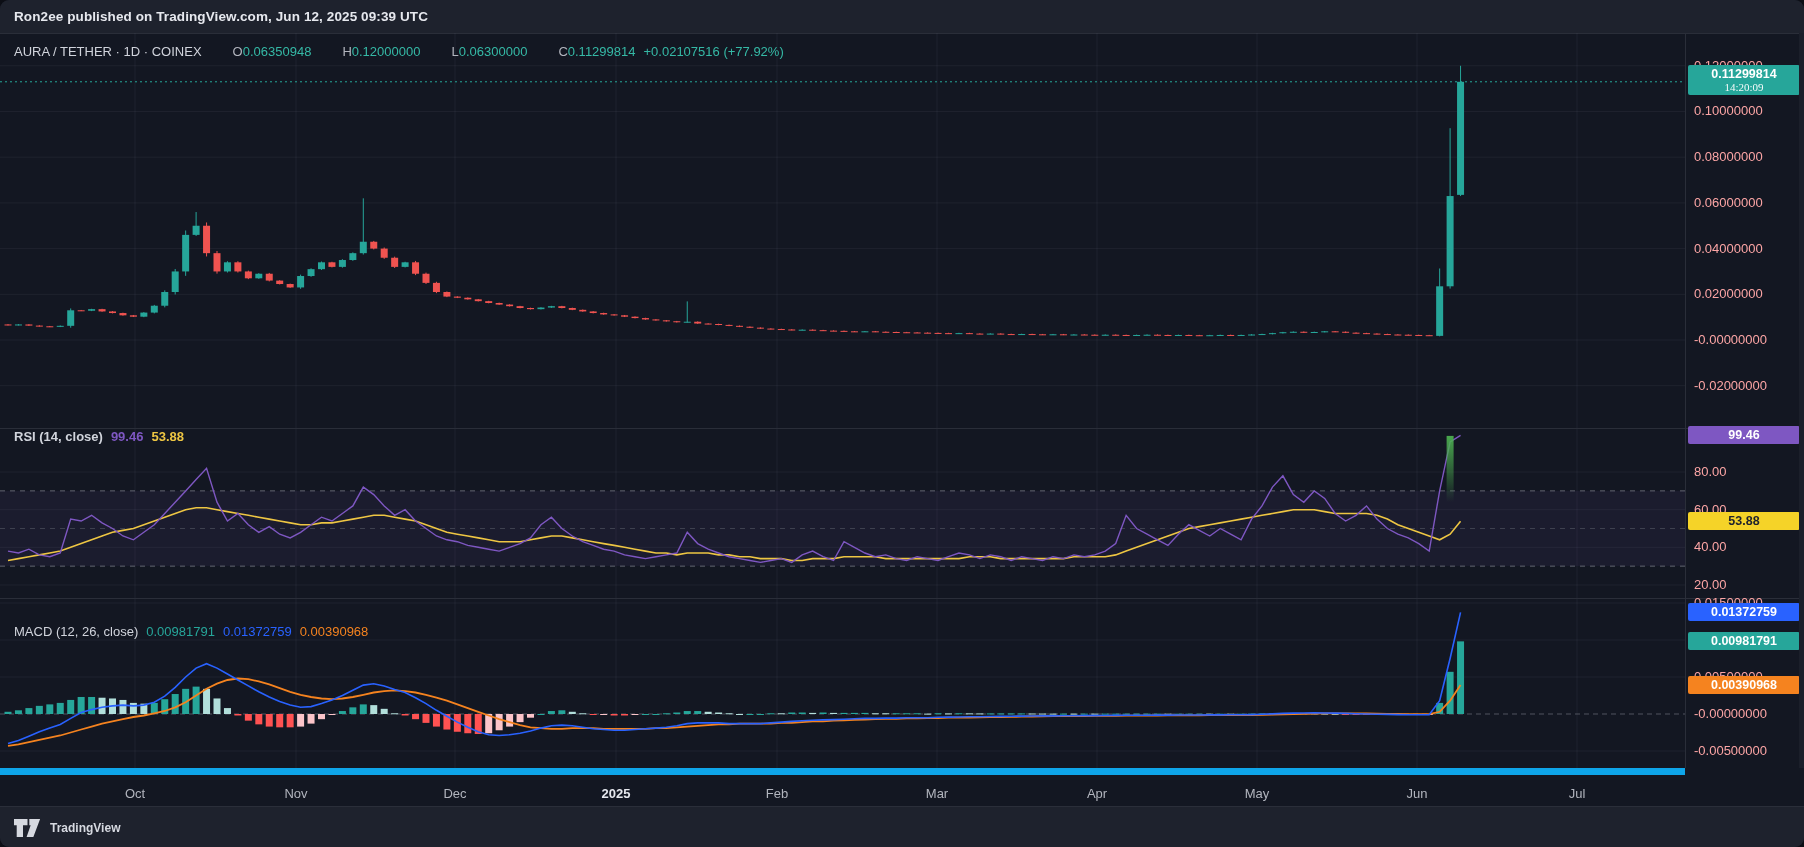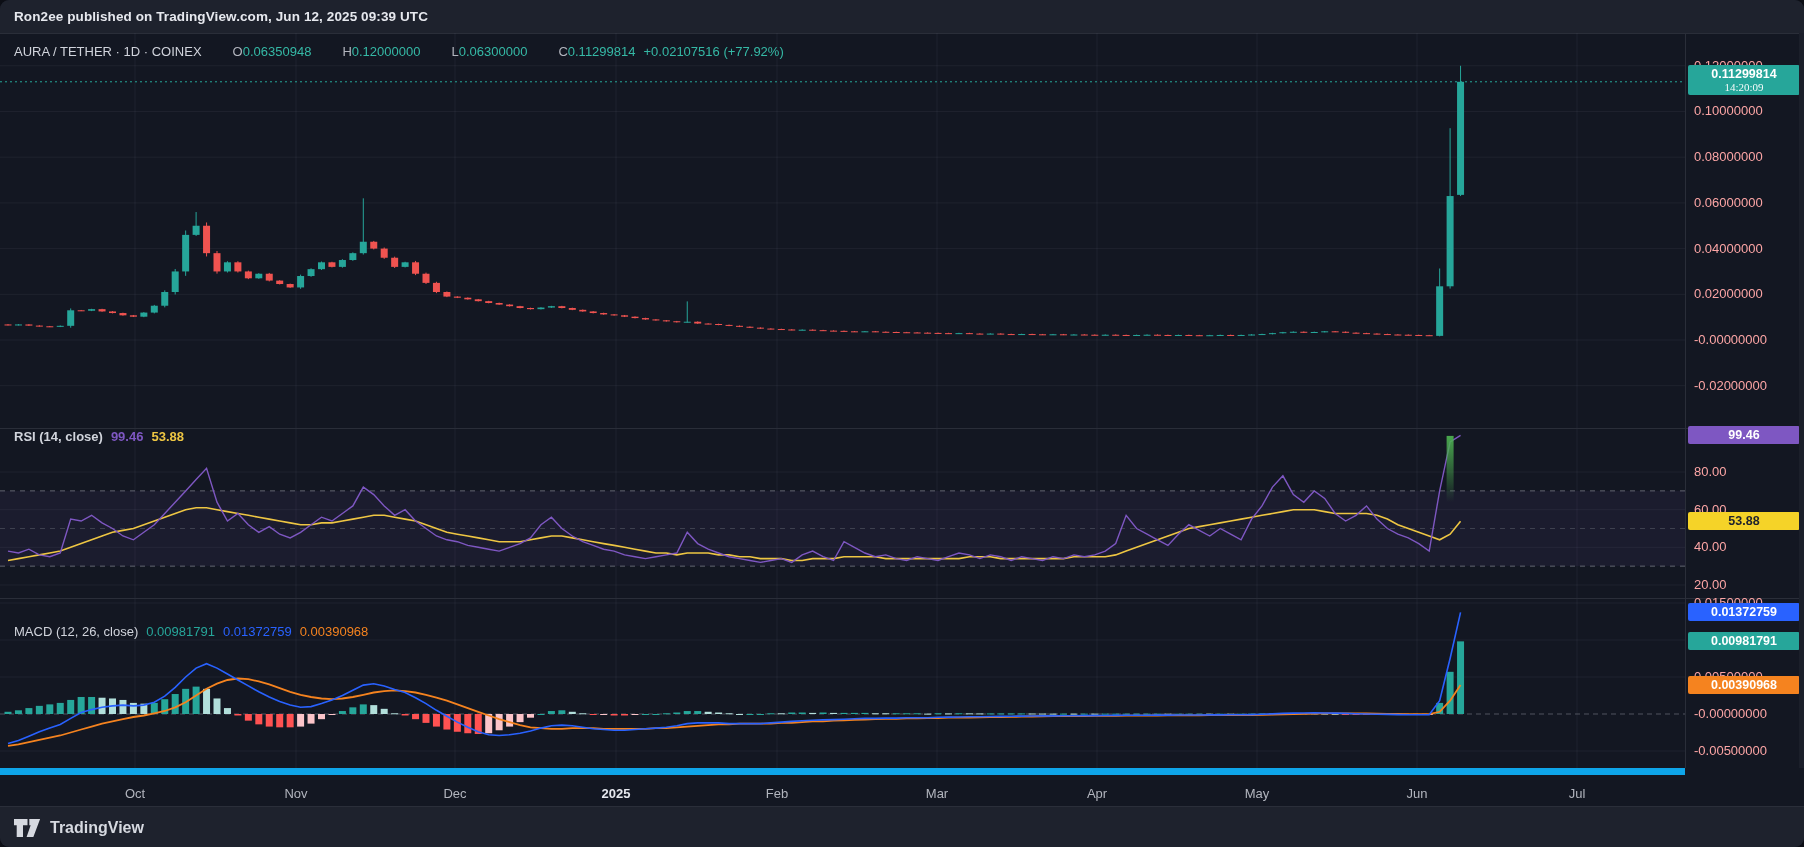--- a/index.html
+++ b/index.html
@@ -4,21 +4,21 @@
 <style>
   html,body{margin:0;padding:0;background:#0c0e15;}
   #root{position:relative;width:1804px;height:847px;background:#131722;overflow:hidden;
         font-family:"Liberation Sans","DejaVu Sans",sans-serif;border-radius:9px;}
   .hdr{position:absolute;left:0;top:0;width:1804px;height:33px;background:#1e222d;
        border-bottom:1px solid #2a2e39;display:flex;align-items:center;}
   .hdr span{margin-left:14px;color:#e6e8ee;font-size:13.5px;font-weight:700;letter-spacing:.1px;}
   .ftr{position:absolute;left:0;top:806px;width:1804px;height:41px;background:#1e222d;
        border-top:1px solid #2a2e39;display:flex;align-items:center;}
   .ftr .brand{display:flex;align-items:center;margin-left:14px;gap:9px;cursor:pointer;}
-  .ftr .brand-text{color:#d6d9e0;font-size:16px;font-weight:700;}
+  .ftr .brand-text{color:#d6d9e0;font-size:12px;font-weight:700;}
   svg.pane{position:absolute;left:0;}
   .divider{position:absolute;left:0;width:1804px;height:1px;background:#2a2e39;}
   .legend{position:absolute;left:14px;font-size:13px;display:flex;gap:8px;align-items:baseline;white-space:nowrap;z-index:5;}
   .lg-title{color:#d1d4dc;}
   .lg-pair{color:#b2b5be;margin-left:23px;}
   .axis-col{position:absolute;left:1685px;top:33px;width:119px;height:735px;border-left:1px solid #2a2e39;z-index:4;}
   .ax-label{position:absolute;left:8px;color:#fca5a5;font-size:13px;line-height:16px;}
   .badge{position:absolute;left:2px;min-width:100px;text-align:center;border-radius:2px;
          font-size:12.5px;font-weight:700;padding:2px 6px;z-index:6;}
   .badge .t2{font-weight:400;font-size:11px;opacity:.95;font-family:Liberation Serif, serif;}

